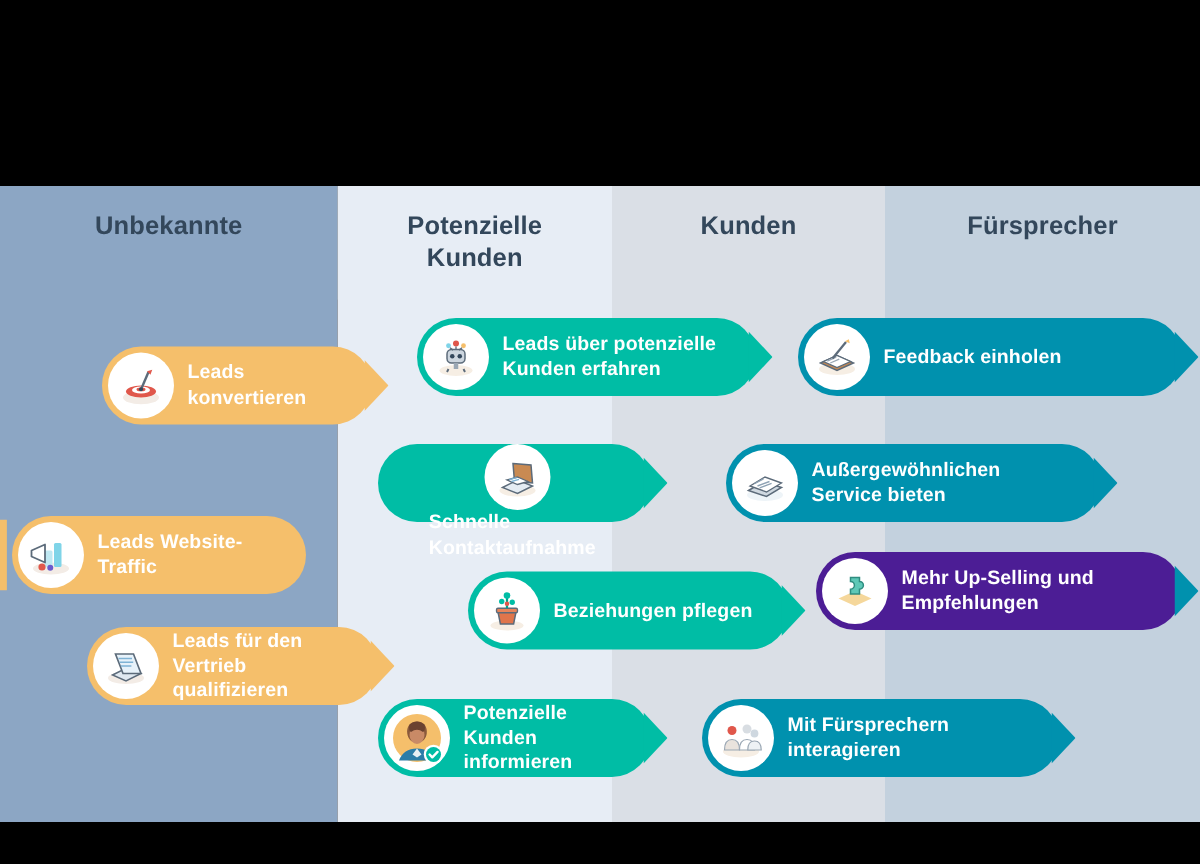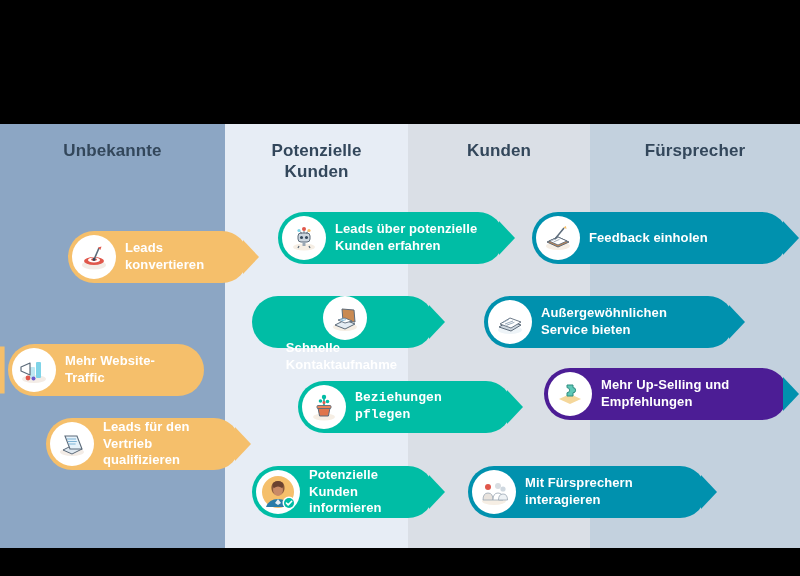--- a/index.html
+++ b/index.html
@@ -105,24 +105,24 @@
       <div class="ic">
         <svg width="34" height="34" viewBox="0 0 34 34">
           <ellipse cx="17" cy="26" rx="12" ry="4" fill="#f3ece6"></ellipse>
           <rect x="19" y="9" width="5" height="16" rx="1" fill="#7fd4e8"></rect>
           <rect x="13" y="14" width="5" height="11" rx="1" fill="#bfe8f2"></rect>
           <path d="M4 14 l9 -4 v12 l-9 -4 z" fill="#fff" stroke="#5c6b7a" stroke-width="1.2" stroke-linejoin="round"></path>
           <circle cx="11" cy="25" r="2.4" fill="#e0574b"></circle>
           <circle cx="16.5" cy="25.5" r="2" fill="#6a5acd"></circle>
         </svg>
       </div>
-      <div class="txt">Mehr Website-Traffic</div>
-    </div>
-
-    <div class="pill" style="left:46px;top:294px;width:194px;background:#f5bf6b;">
+      <div class="txt">Leads Website-Traffic</div>
+    </div>
+
+    <div class="pill" style="left:58px;top:294px;width:194px;background:#f5bf6b;">
       <svg class="nub right" viewBox="0 0 16 34">
         <polygon points="0,0 16,17 0,34" fill="#f5bf6b"></polygon>
       </svg>
       <div class="ic">
         <svg width="34" height="34" viewBox="0 0 34 34">
           <ellipse cx="17" cy="25" rx="12" ry="4" fill="#f3ece6"></ellipse>
           <path d="M8 23 l10 -5 l9 4 l-10 5 z" fill="#dfe8f0" stroke="#5c6b7a" stroke-width="1"></path>
           <path d="M10 9 l12 0 l5 13 l-12 0 z" fill="#e7f2fa" stroke="#5c6b7a" stroke-width="1.1"></path>
           <path d="M12 12 l9 0 M12.8 14.5 l9 0 M13.6 17 l7 0" stroke="#7fb3d5" stroke-width="1.1"></path>
         </svg>
@@ -163,21 +163,21 @@
           <path d="M7 24 l10 -5 l10 4 l-10 5 z" fill="#e4ecf3" stroke="#5c6b7a" stroke-width="1"></path>
           <path d="M14 8 l12 1 l1 12 l-12 -1 z" fill="#c98a52" stroke="#5c6b7a" stroke-width="1"></path>
           <path d="M10 19 l7 -2 l7 3 l-7 2 z" fill="#fff" stroke="#5c6b7a" stroke-width=".9"></path>
           <path d="M11.5 18.8 l5 -1.4 M13 20 l5 -1.4" stroke="#7fb3d5" stroke-width=".9"></path>
         </svg>
       </div>
       <div class="txt">Schnelle
 Kontaktaufnahme</div>
     </div>
 
-    <div class="pill" style="left:298px;top:257px;width:214px;background:#00bda5;font-family:Liberation Mono, monospace;">
+    <div class="pill" style="left:312px;top:257px;width:214px;background:#00bda5;">
       <svg class="nub right" viewBox="0 0 16 34">
         <polygon points="0,0 16,17 0,34" fill="#00bda5"></polygon>
       </svg>
       <div class="ic">
         <svg width="34" height="34" viewBox="0 0 34 34">
           <ellipse cx="17" cy="27" rx="11" ry="3.4" fill="#f6eee4"></ellipse>
           <path d="M11 18 h12 l-1.6 8 h-8.8 z" fill="#e0754b" stroke="#5c6b7a" stroke-width="1"></path>
           <rect x="10" y="15.5" width="14" height="3" rx="1" fill="#e8845a" stroke="#5c6b7a" stroke-width=".9"></rect>
           <path d="M17 15.5 v-7" stroke="#00a38f" stroke-width="1.5"></path>
           <circle cx="17" cy="7" r="2.2" fill="#00bda5"></circle>

